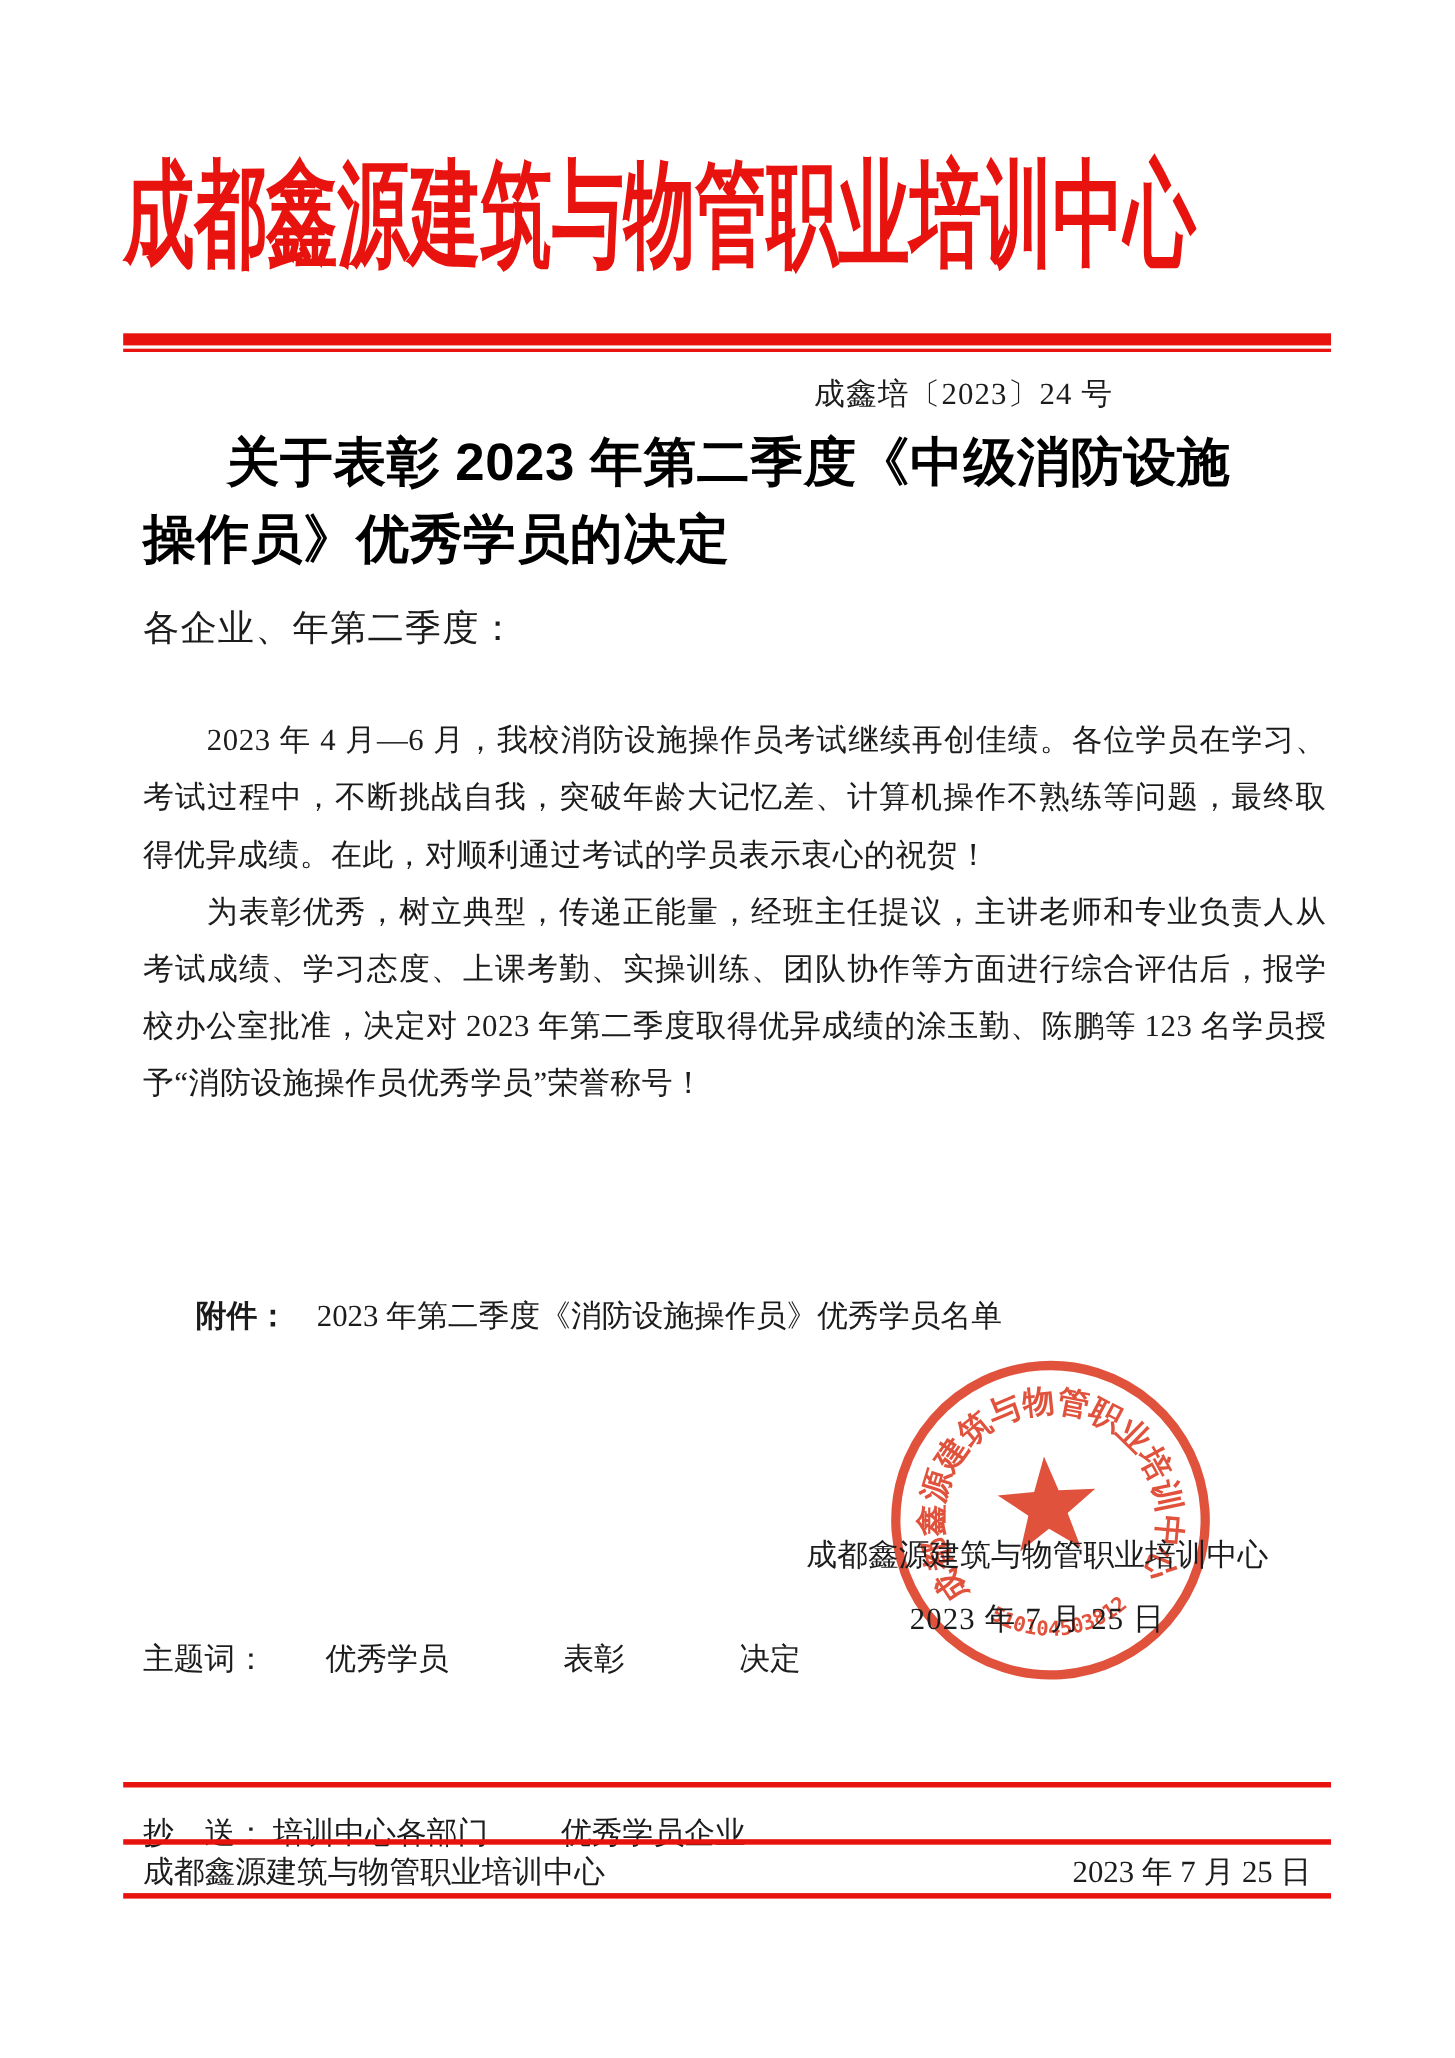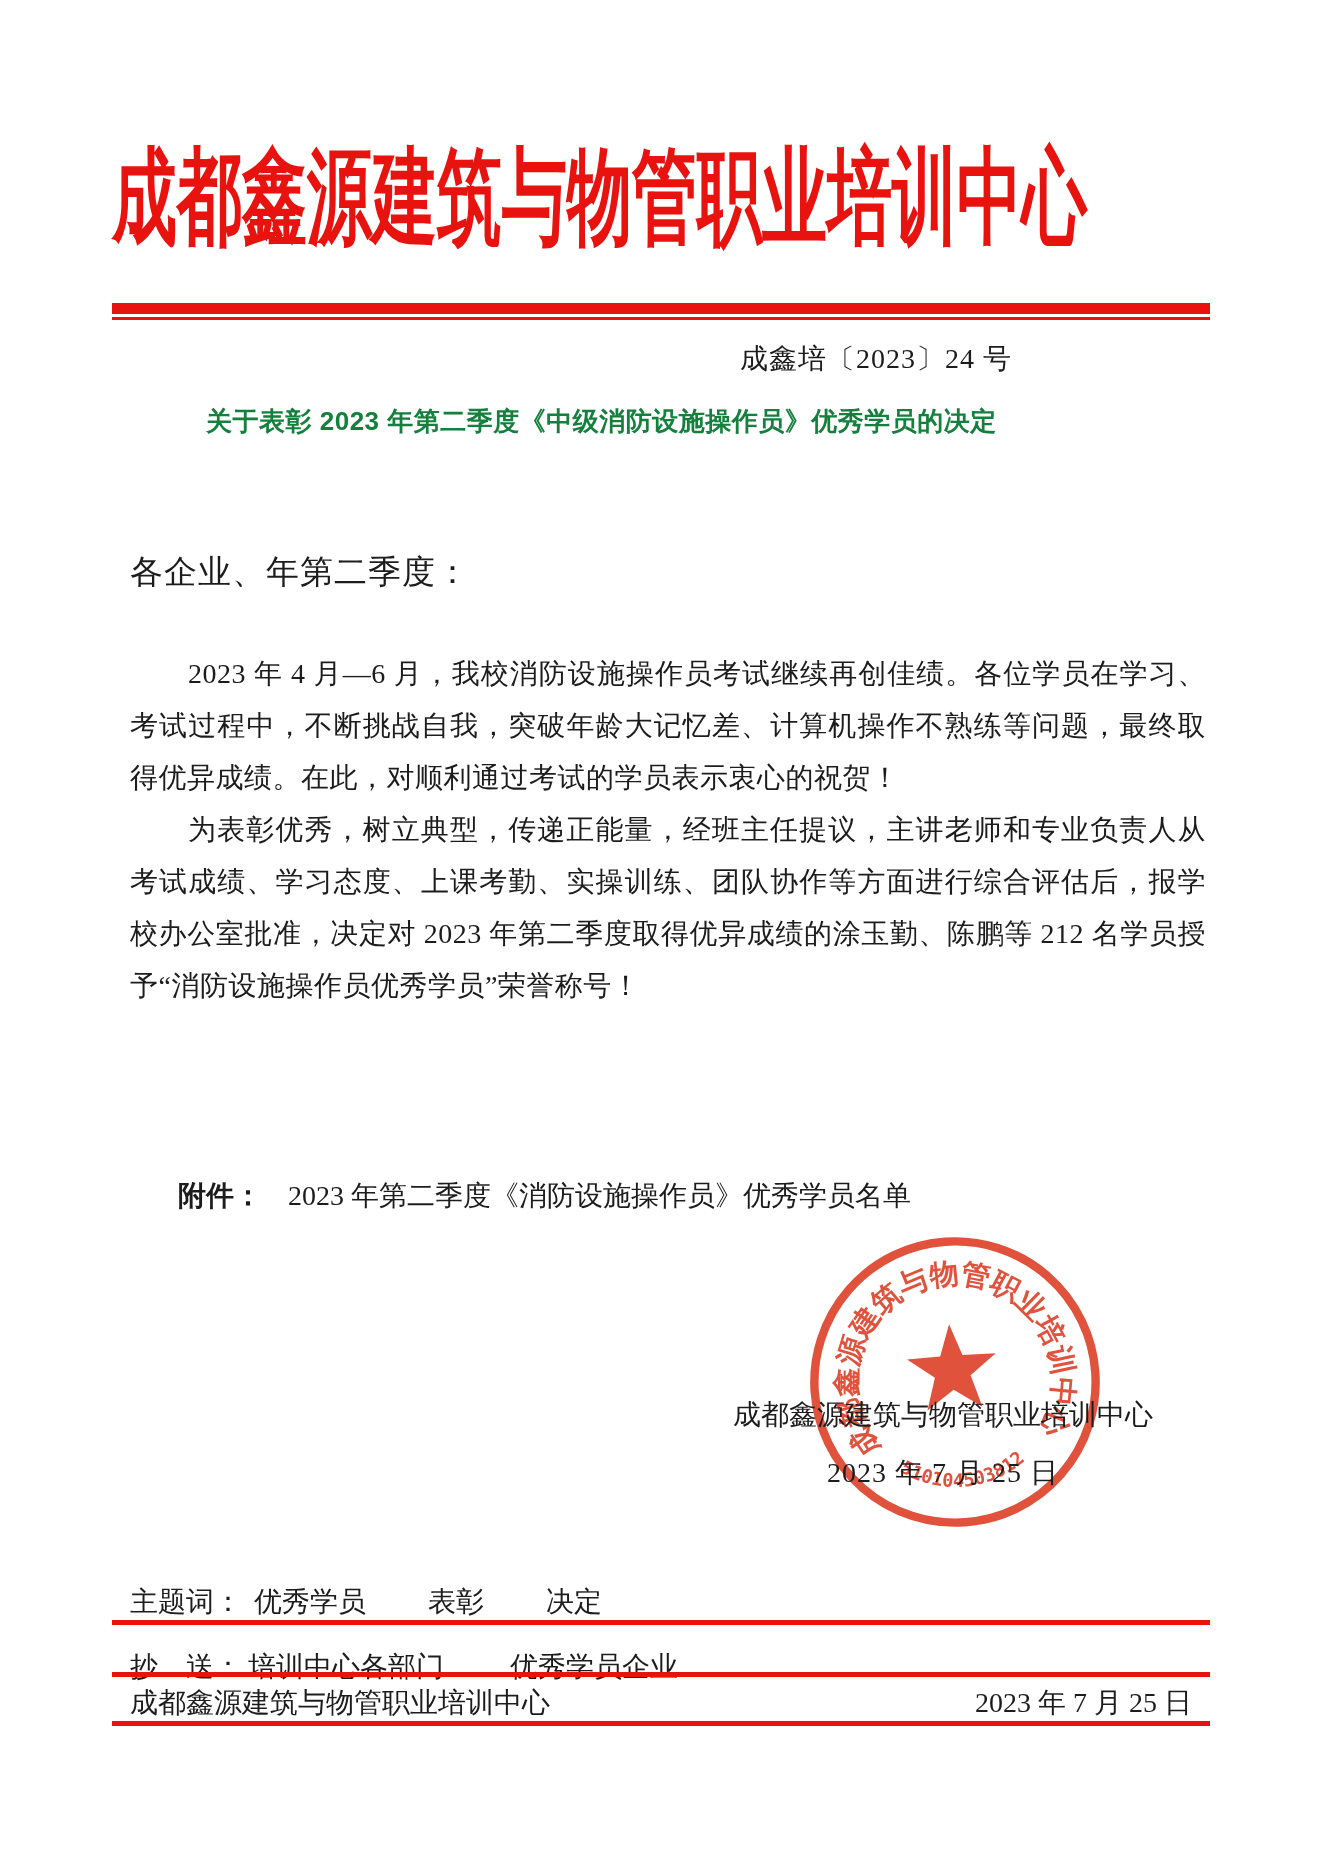--- a/index.html
+++ b/index.html
@@ -21,22 +21,22 @@
     border-top:11px solid #e8120e;border-bottom:3px solid #e8120e;
   }
   .doc-number{
     top:341px;left:112px;width:1098px;box-sizing:border-box;padding-right:198px;
     text-align:right;font-size:28px;line-height:36px;letter-spacing:1px;
   }
   
   .doc-title{
     top:386px;left:130px;width:1000px;
     font-family:"Liberation Sans","DejaVu Sans",sans-serif;
-    font-size:26px;font-weight:700;line-height:70px;text-indent:76px;
-    letter-spacing:0.5px;color:#15803d;
+    font-size:48px;font-weight:700;line-height:70px;text-indent:76px;
+    letter-spacing:0.5px;color:#000000;
   }
   .salutation{
     top:549px;left:130px;font-size:33px;line-height:46px;letter-spacing:1px;
   }
   
   .body-text{
     top:648px;left:130px;width:1076px;
     font-size:28px;line-height:52px;text-align:justify;letter-spacing:0.5px;
   }
   .body-text p{margin:0;text-indent:58px;}
@@ -51,21 +51,21 @@
   .signature{
     top:1398px;left:723px;width:440px;text-align:center;font-size:28px;line-height:34px;
   }
   .signature .sig-date{margin-top:24px;letter-spacing:1px;}
   .seal{
     top:1232px;left:805px;width:300px;height:300px;
     opacity:0.88;mix-blend-mode:multiply;transform:rotate(-4deg);
   }
   
   .f-row{left:130px;width:1062px;font-size:28px;line-height:34px;display:flex;align-items:baseline;}
-  .subject-row{top:1585px;}
+  .subject-row{top:1492px;gap:42px;}
   .subject-row .f-label{margin-right:12px;}
   .subject-row .f-item{margin-right:62px;}
   .cc-row{top:1638px;}
   .cc-row .f-label{margin-right:6px;}
   .cc-row .f-item{margin-right:66px;margin-top:12px;}
   .issuer-row{top:1686px;justify-content:space-between;}
   .f-rule{left:112px;width:1098px;height:5px;background:#e8120e;}
   .rule-1{top:1620px;}
   .rule-2{top:1672px;}
   .rule-3{top:1721px;}
@@ -77,21 +77,21 @@
 <div class="abs rule-double"></div>
 
 <div class="abs doc-number">成鑫培〔2023〕24 号</div>
 
 <div class="abs doc-title">关于表彰 2023 年第二季度《中级消防设施操作员》优秀学员的决定</div>
 
 <div class="abs salutation">各企业、年第二季度：</div>
 
 <div class="abs body-text">
   <p>2023 年 4 月—6 月，我校消防设施操作员考试继续再创佳绩。各位学员在学习、考试过程中，不断挑战自我，突破年龄大记忆差、计算机操作不熟练等问题，最终取得优异成绩。在此，对顺利通过考试的学员表示衷心的祝贺！</p>
-  <p>为表彰优秀，树立典型，传递正能量，经班主任提议，主讲老师和专业负责人从考试成绩、学习态度、上课考勤、实操训练、团队协作等方面进行综合评估后，报学校办公室批准，决定对 2023 年第二季度取得优异成绩的涂玉勤、陈鹏等 212 名学员授予“消防设施操作员优秀学员”荣誉称号！</p>
+  <p>为表彰优秀，树立典型，传递正能量，经班主任提议，主讲老师和专业负责人从考试成绩、学习态度、上课考勤、实操训练、团队协作等方面进行综合评估后，报学校办公室批准，决定对 2023 年第二季度取得优异成绩的涂玉勤、陈鹏等 123 名学员授予“消防设施操作员优秀学员”荣誉称号！</p>
 </div>
 
 <div class="abs attachment">
   <span class="att-label">附件：</span><span>2023 年第二季度《消防设施操作员》优秀学员名单</span>
 </div>
 
 <svg class="abs seal" viewBox="0 0 320 320">
   <circle cx="160" cy="160" r="150" fill="none" stroke="#dd3a22" stroke-width="9"></circle>
   <polygon fill="#dd3a22" points="158,98 169.9,131.7 205.4,132.5 177.1,154.1 187.4,188.3 158,168.2 128.6,188.3 138.9,154.1 110.6,132.5 146.1,131.7"></polygon>
   <path id="sealTextArc" d="M 77.3 224.7 A 105 105 0 1 1 242.7 224.7" fill="none"></path>

